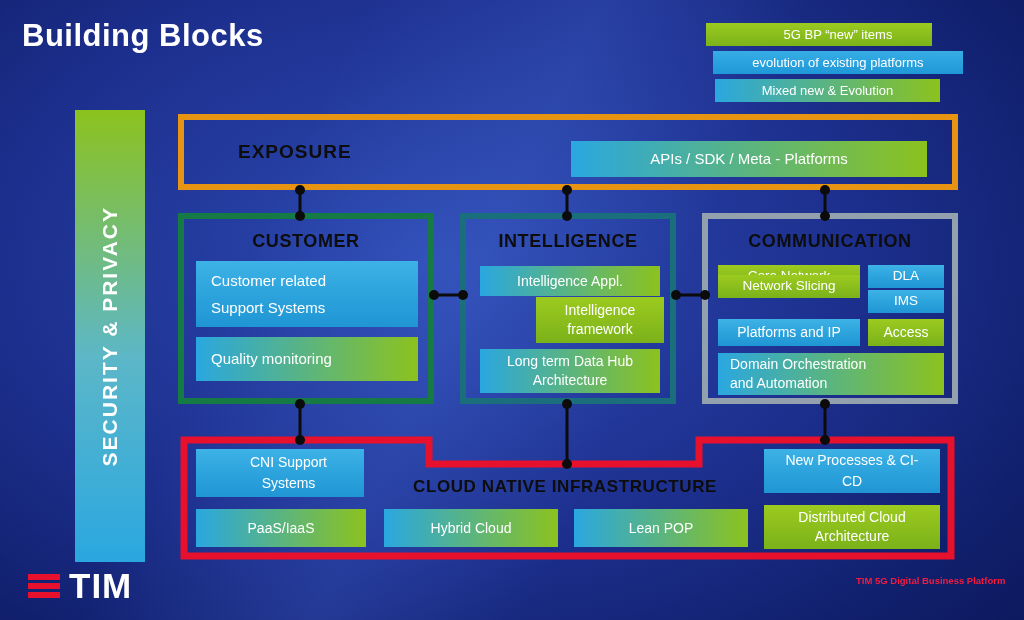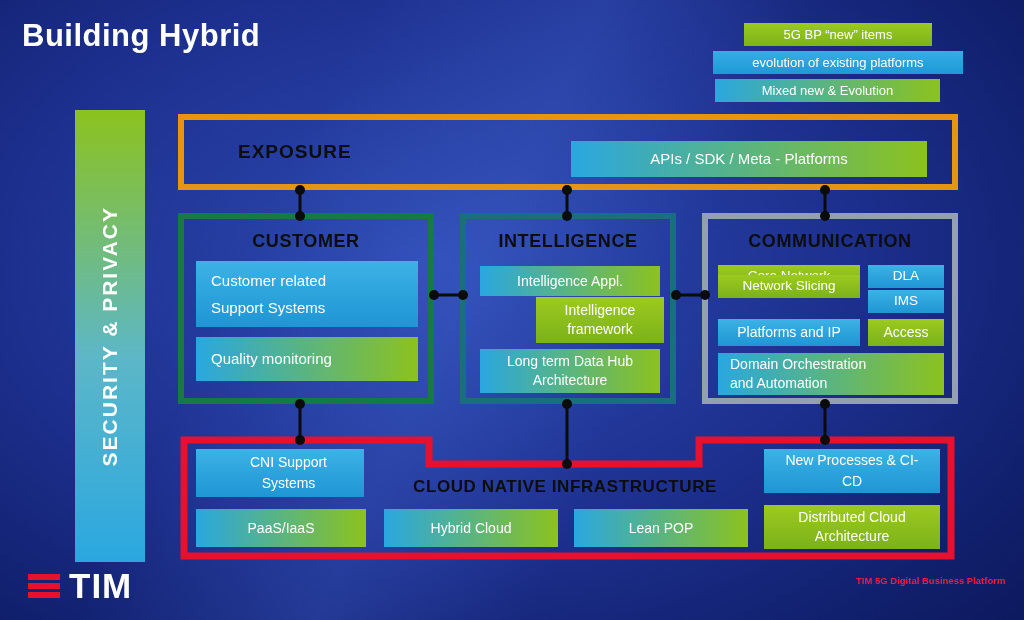--- a/index.html
+++ b/index.html
@@ -42,23 +42,23 @@
   .logo-bar{height:6px;background:#e8112d;}
   .logo-bar.b1{width:32px;} .logo-bar.b2{width:32px;} .logo-bar.b3{width:32px;}
   .logo-text{color:#ffffff;font-size:35px;font-weight:bold;letter-spacing:1px;line-height:1;}
   .caption{position:absolute;left:856px;top:575px;font-size:9.5px;color:#f61b3d;font-weight:bold;z-index:2;}
 </style>
 </head>
 <body>
 
 <div class="slide">
 
-  <h1 class="title">Building Hybrid</h1>
+  <h1 class="title">Building Blocks</h1>
 
-  <div class="legend-item bar-green" style="left:744px;top:23px;width:188px;">5G BP  “new” items</div>
+  <div class="legend-item bar-green" style="left:706px;top:23px;width:188px;padding-left:38px;">5G BP  “new” items</div>
   <div class="legend-item bar-blue" style="left:713px;top:51px;width:250px;">evolution of existing platforms</div>
   <div class="legend-item bar-mix" style="left:715px;top:79px;width:225px;">Mixed new &amp; Evolution</div>
 
   <div class="security-bar">
     <span class="security-text">SECURITY &amp; PRIVACY</span>
   </div>
 
   <div class="frame" style="left:178px;top:114px;width:780px;height:76px;border:6px solid #e79413;">
     <div class="exposure-label">EXPOSURE</div>
     <div class="btn btn-mix f15" style="left:387px;top:21px;width:356px;height:36px;">APIs / SDK / Meta - Platforms</div>

